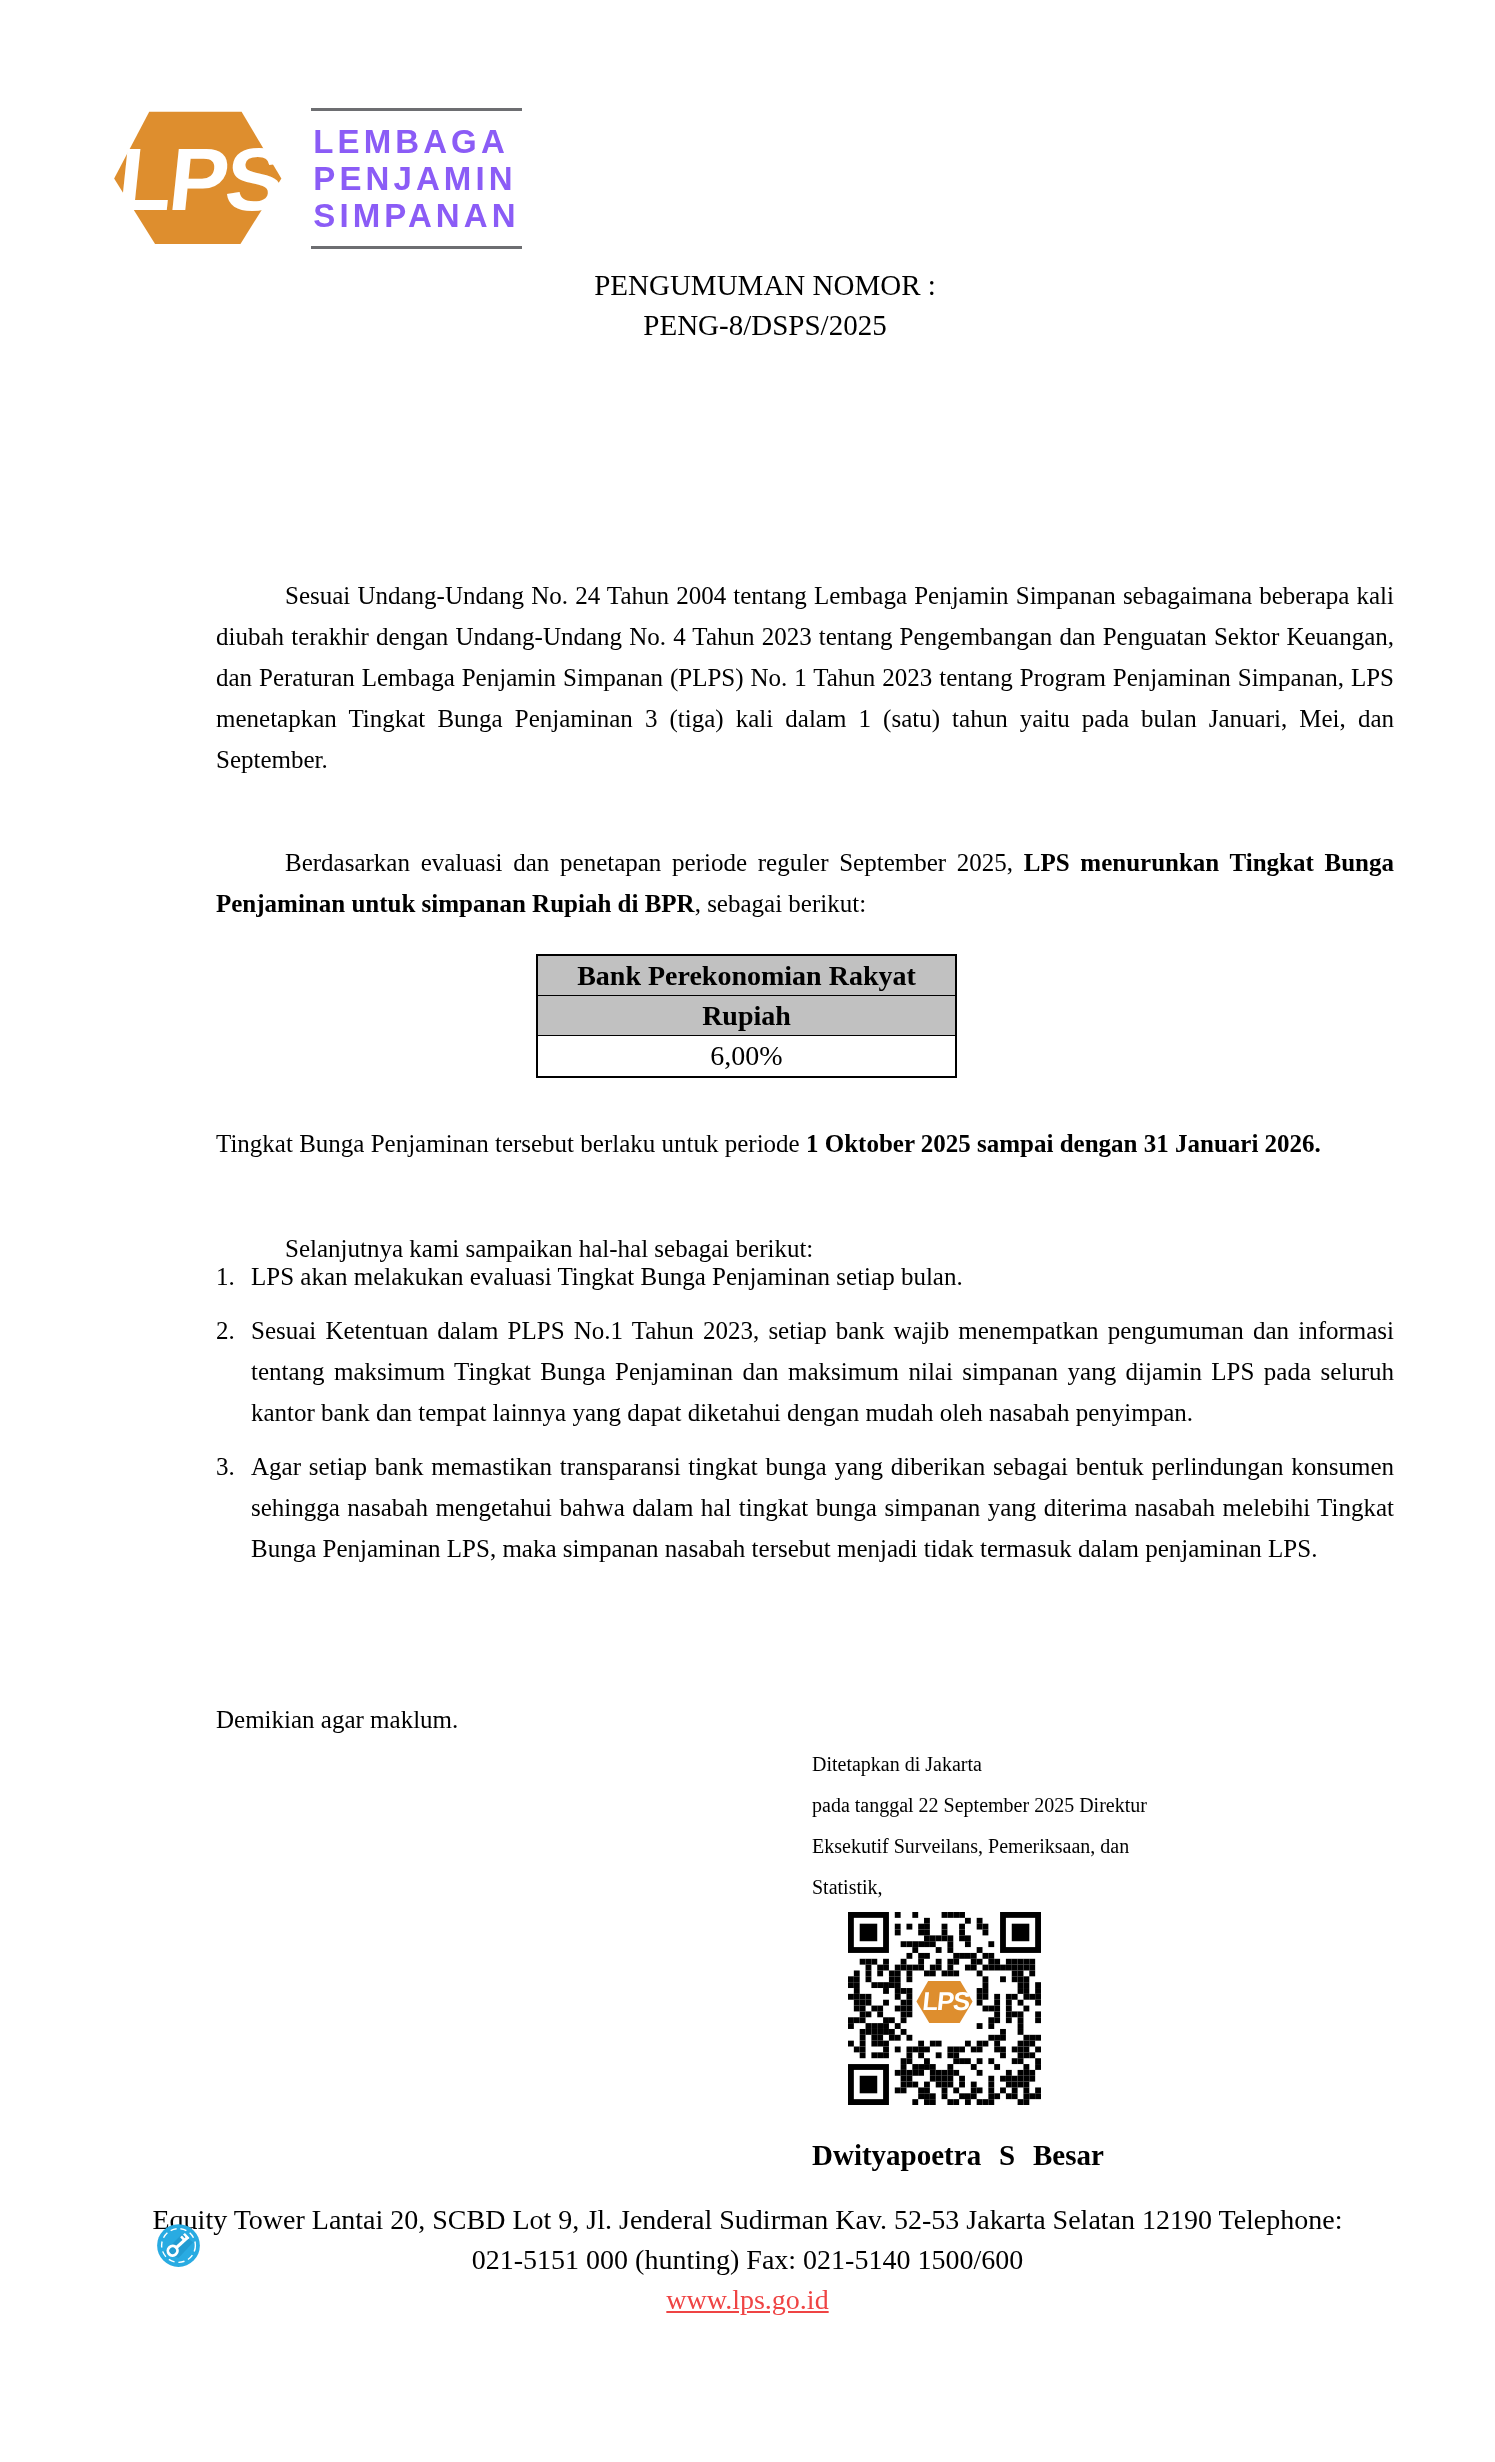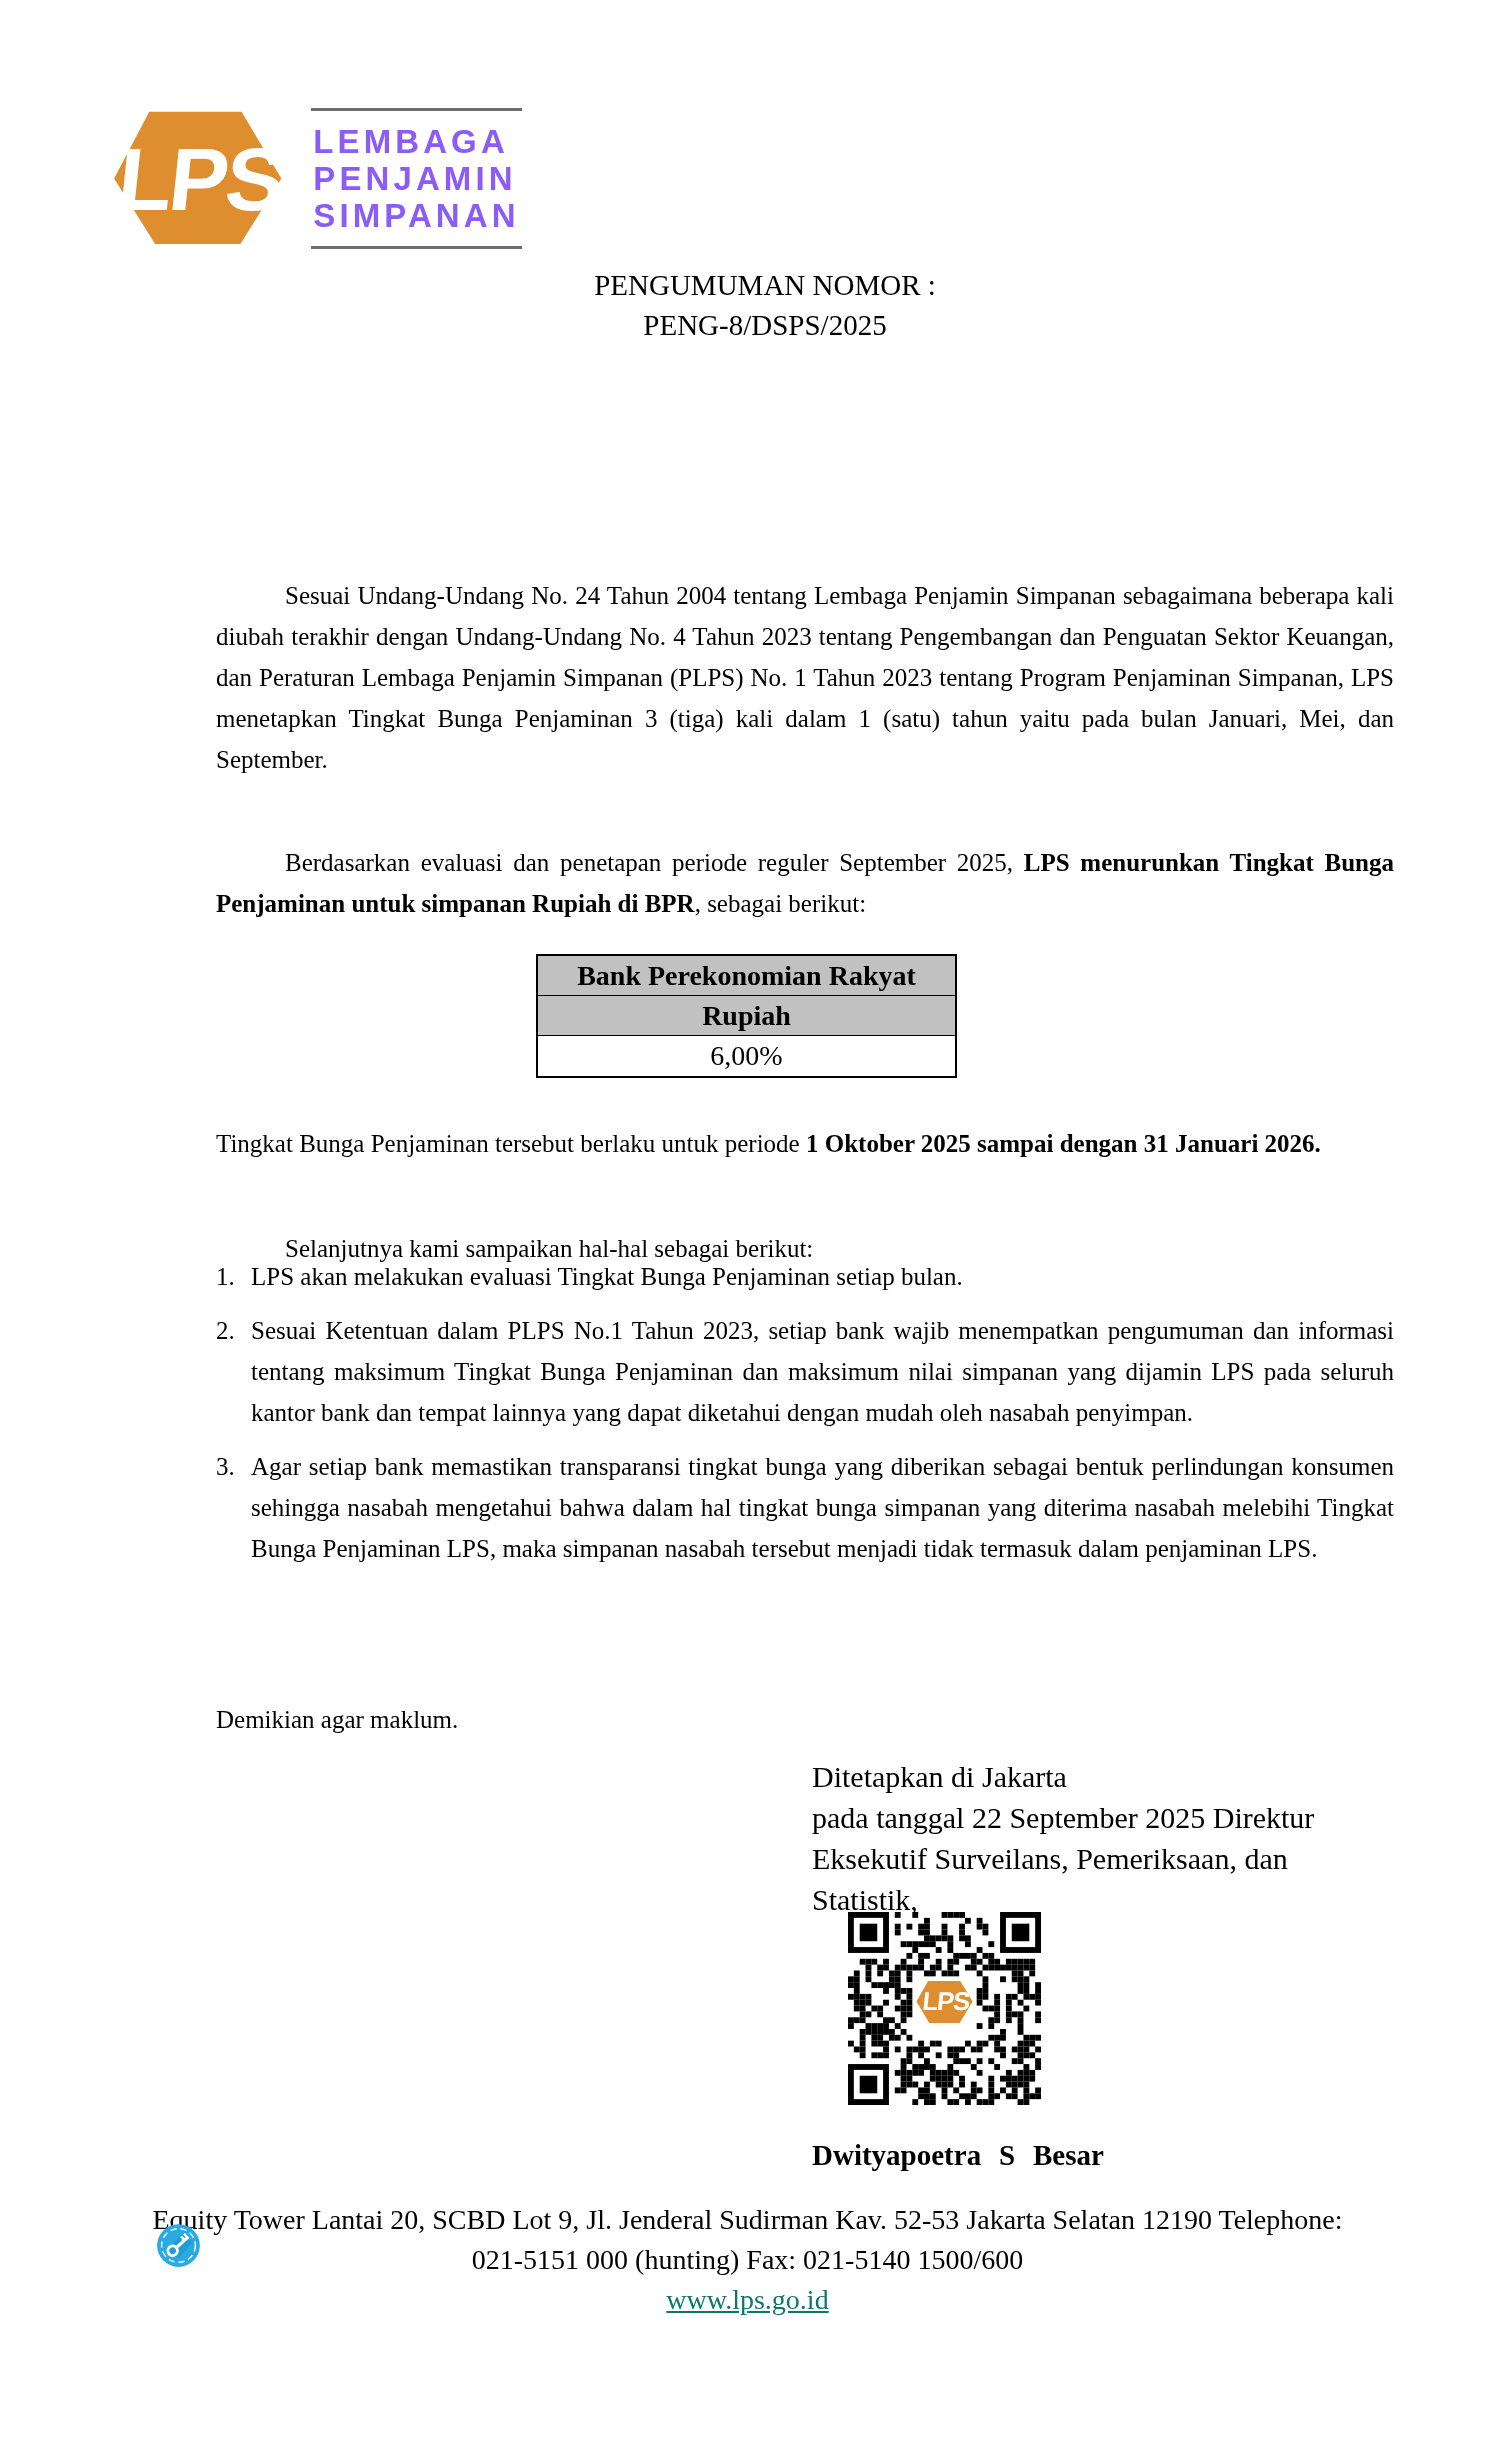--- a/index.html
+++ b/index.html
@@ -54,27 +54,27 @@
   }
   .rate-row.gray{background:#c1c1c1;font-weight:bold;border-bottom:1.8px solid #000;}
 
   
   .info-list{left:176px;top:1256px;width:1178px;}
   .list-item{position:relative;padding-left:35px;text-align:justify;}
   .list-item + .list-item{margin-top:13px;}
   .list-num{position:absolute;left:0;top:0;}
 
   
-  .signature{left:812px;top:1744px;width:551px;font-size:30px;line-height:41px;margin-top:12px;}
+  .signature{left:812px;top:1744px;width:551px;font-size:20px;line-height:41px;}
   .qr{left:848px;top:1912px;width:193px;height:193px;}
   .signer-name{left:812px;top:2139px;font-size:29px;word-spacing:10.6px;font-weight:bold;}
 
   
   .footer{left:76px;top:2200px;width:1343px;font-size:28px;line-height:40px;}
-  .footer a{color:#0f766e;}
+  .footer a{color:#ef4444;}
   .key-badge{left:156px;top:2223px;width:45px;height:45px;}
 </style>
 </head>
 <body>
 
 <div class="page">
 
   <header class="abs logo">
     <svg width="176" height="145" viewBox="0 0 300 248" aria-hidden="true">
       <polygon points="70,10 228,10 296,124 226,236 80,236 10,124" fill="#DE8E2E"></polygon>

